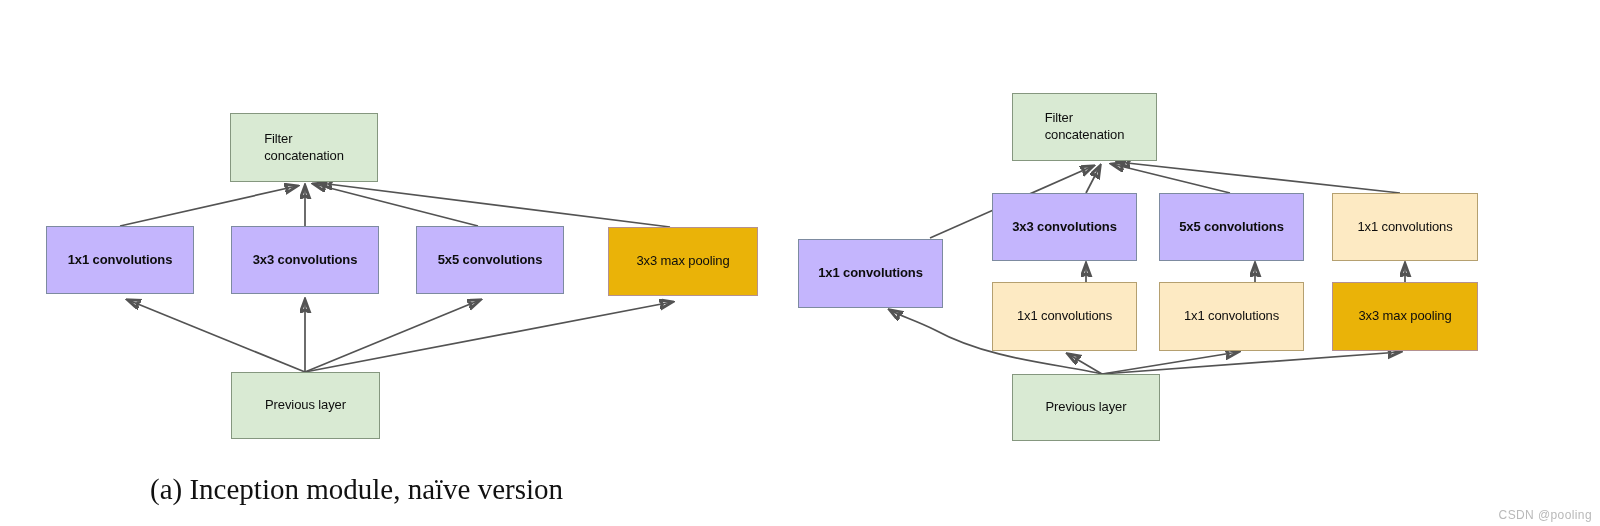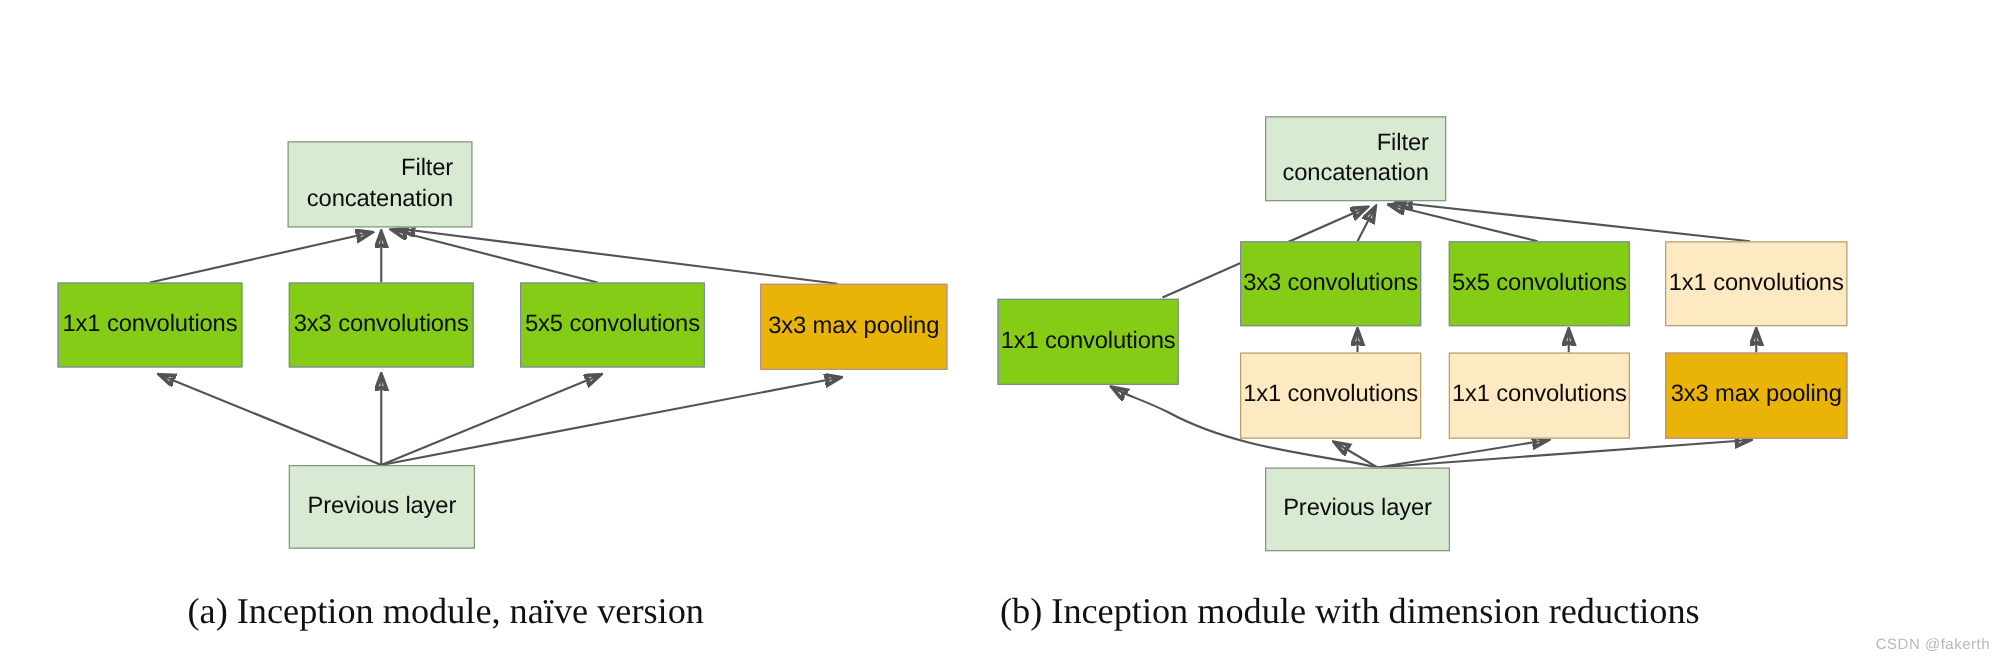--- a/index.html
+++ b/index.html
@@ -12,31 +12,31 @@
   }
   #stage{position:absolute;left:0;top:0;width:1600px;height:526px;}
 
   
   .node{
     position:absolute;
     box-sizing:border-box;
     display:flex;
     align-items:center;
     justify-content:center;
-    text-align:right;
-    font-size:19px;
+    text-align:left;
+    font-size:13px;
     line-height:1.28;
     color:#0d0d0d;
     letter-spacing:-0.1px;
     border:1.4px solid #7b8b7b;
     z-index:3;
     white-space:pre-line;
   }
   .green { background:#d9ead3; border-color:#85977f; }
-  .blue  { background:#84cc16; border-color:#7d8ba0; }
+  .blue  { background:#c4b5fd; border-color:#7d8ba0;font-weight:bold; }
   .pink  { background:#eab308; border-color:#b49191; }
   .amber { background:#fdeac3; border-color:#b5a070; }
 
   
   #edges{position:absolute;left:0;top:0;width:1600px;height:526px;z-index:1;}
   #edges path, #edges line{
     stroke:#535353;
     stroke-width:1.7;
     fill:none;
   }
@@ -135,17 +135,16 @@
   <div class="node amber" style="left:1332px;top:193px;width:146px;height:68px;">1x1 convolutions</div>
 
   <div class="node amber" style="left:992px;top:282px;width:145px;height:69px;">1x1 convolutions</div>
 
   <div class="node amber" style="left:1159px;top:282px;width:145px;height:69px;">1x1 convolutions</div>
 
   <div class="node pink" style="left:1332px;top:282px;width:146px;height:69px;">3x3 max pooling</div>
 
   <div class="node green" style="left:1012px;top:374px;width:148px;height:67px;">Previous layer</div>
 
-  <div class="caption" style="left:800px;top:456px;">(b)  Inception module with dimension reductions</div>
 
-  <div class="watermark">CSDN @fakerth</div>
+  <div class="watermark">CSDN @pooling</div>
 
 </div>
 
 </body></html>

